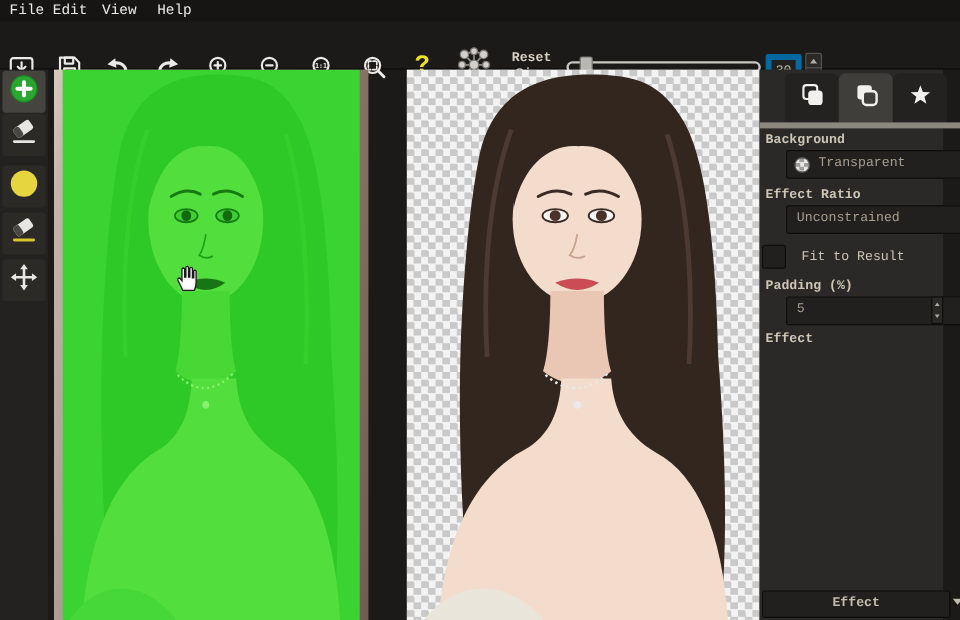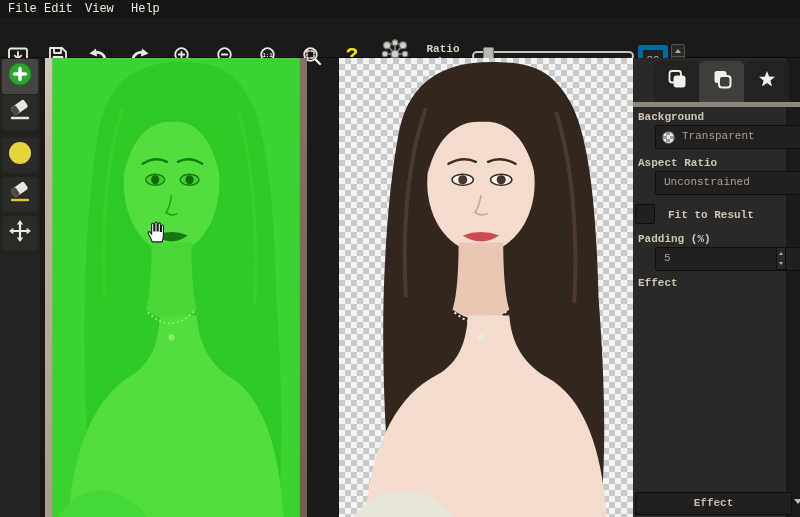--- a/index.html
+++ b/index.html
@@ -69,21 +69,21 @@
   .widget { position:absolute; left:2px; width:163px; height:24px;
     background:#21201e; border:1px solid #0e0e0d; border-radius:2px;margin-left:20px; }
   .widget .wtext { position:absolute; left:8px; top:4px; font-size:11px; color:#a89f90; white-space:nowrap; }
   .widget .swatch { position:absolute; left:6px; top:5px; width:13px; height:13px; border-radius:50%;
     background:repeating-conic-gradient(#9b9b9b 0% 25%, #e8e8e8 0% 50%) 0 0 / 7px 7px; border:1px solid #666; }
   .widget .wtext.after-swatch { left:26px; }
   .dd-arrowbox { position:absolute; right:0; top:0; bottom:0; width:17px; border-left:1px solid #11100f;
     display:flex; align-items:center; justify-content:center; }
   .dd-tri { width:0; height:0; border-left:4px solid transparent; border-right:4px solid transparent; border-top:5px solid #c4bcae; }
   .checkbox { position:absolute; left:2px; width:20px; height:20px; background:#21201e; border:1px solid #0d0d0c; border-radius:2px; }
-  .check-label { position:absolute; left:35px; font-size:11px; font-weight:bold; color:#cfc5b5; }
+  .check-label { position:absolute; left:35px; font-size:11px; font-weight:normal; color:#cfc5b5; }
   .pspin { position:absolute; right:0; top:150px; width:10px; height:23px; background:#2a2927; border:1px solid #0e0e0d; }
   .pspin .cell { height:10px; display:flex; align-items:center; justify-content:center; }
   .reset-btn { position:absolute; left:2px; top:434px; width:157px; height:23px;
     background:#21201e; border:1px solid #0d0d0c; border-radius:2px;
     color:#c4bbab; font-size:11px; font-weight:bold; text-align:center; line-height:21px; }
   .reset-arrow { position:absolute; left:161px; top:441px; }
 </style>
 </head>
 <body>
 
@@ -208,21 +208,21 @@
               <circle cx="12" cy="3.5" r="2.1"></circle>
               <circle cx="12" cy="12" r="2.9"></circle>
               <circle cx="12" cy="20.5" r="2.1"></circle>
               <circle cx="18" cy="5.5" r="2.6"></circle>
               <circle cx="19.5" cy="12" r="2.1"></circle>
               <circle cx="18" cy="18.5" r="2.6"></circle>
             </g>
           </svg></span>
     </div>
     <div class="marker-label">
-      <div>Ratio</div>
+      <div>Reset</div>
       <div>Size</div>
     </div>
     <div class="slider">
       <div class="slider-handle"></div>
     </div>
     <div class="spinfield">30</div>
     <div class="spinarrows">
       <div class="cell">
           <span class="arr-up"></span>
         </div>
@@ -315,21 +315,21 @@
 
     <div class="plabel" style="top:53px">Background</div>
     <div class="widget" style="top:67px">
       <span class="swatch"></span>
       <span class="wtext after-swatch">Transparent</span>
       <span class="dd-arrowbox">
           <span class="dd-tri"></span>
         </span>
     </div>
 
-    <div class="plabel" style="top:99px">Aspect Ratio</div>
+    <div class="plabel" style="top:99px">Effect Ratio</div>
     <div class="widget" style="top:113px">
       <span class="wtext">Unconstrained</span>
       <span class="dd-arrowbox">
           <span class="dd-tri"></span>
         </span>
     </div>
 
     <div class="checkbox" style="top:146px"></div>
     <div class="check-label" style="top:151px">Fit to Result</div>
 

